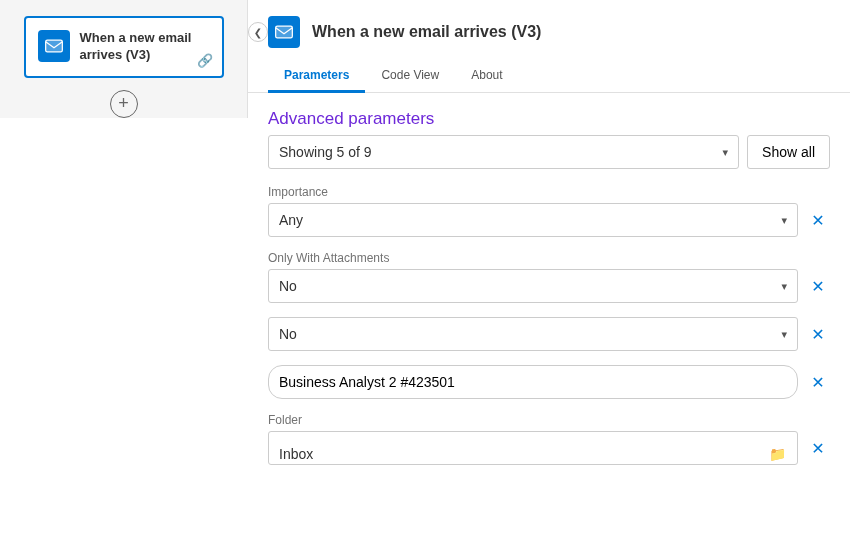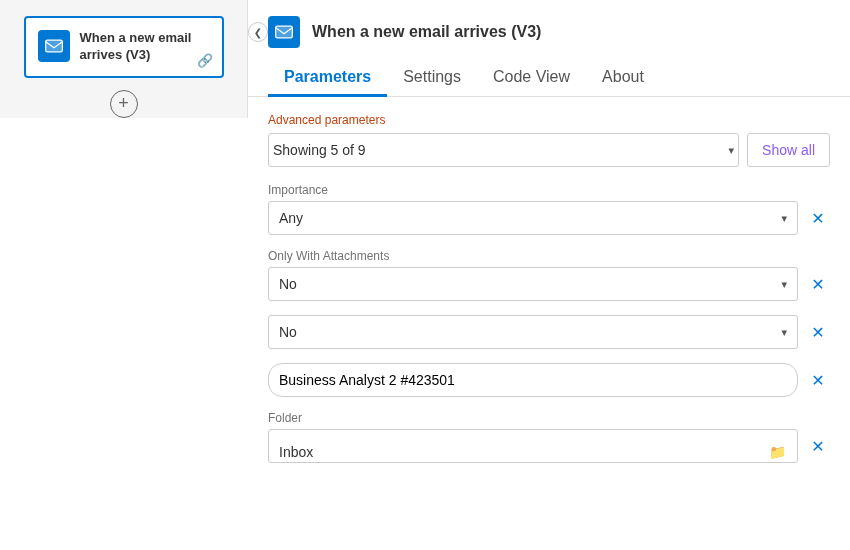--- a/index.html
+++ b/index.html
@@ -156,77 +156,77 @@
       display: flex;
       padding: 0 20px;
       margin-top: 12px;
       border-bottom: 1px solid #e0e0e0;
       gap: 0;
     }
 
     .tab {
       padding: 8px 16px;
       cursor: pointer;
-      font-size: 16px;
+      font-size: 12px;
       color: #555;
       border-bottom: 3px solid transparent;
       margin-bottom: -1px;
     }
 
     .tab.active {
       color: #0078d4;
       border-bottom: 3px solid #0078d4;
       font-weight: 600;
     }
 
     
     .content-area {
       flex: 1;
       overflow-y: auto;
       padding: 16px 20px;
     }
 
     
     .section-label {
-      font-size: 12px;
-      color: #c2410c;
+      font-size: 17px;
+      color: #6d28d9;
       margin-bottom: 6px;
     }
 
     .advanced-row {
       display: flex;
       align-items: center;
       gap: 8px;
       margin-bottom: 16px;
     }
 
     .dropdown-showing {
       flex: 1;
       height: 34px;
       border: 1px solid #ccc;
       border-radius: 3px;
-      padding: 0 4px;
+      padding: 0 10px;
       font-size: 14px;
       background: #fff;
       display: flex;
       align-items: center;
       justify-content: space-between;
       cursor: pointer;
     }
 
     .btn-show-all, .btn-clear-all {
       height: 34px;
       padding: 0 14px;
       border: 1px solid #ccc;
       border-radius: 3px;
       background: #fff;
       font-size: 14px;
       cursor: pointer;
       white-space: nowrap;
-      color: #8b5cf6;
+      color: #000000;
     }
 
     
     .param-group {
       margin-bottom: 14px;
     }
 
     .param-label {
       font-size: 12px;
       color: #737373;
@@ -337,21 +337,20 @@
         <rect x="2" y="5" width="20" height="14" rx="2" fill="white" opacity="0.3"></rect>
         <path d="M2 7l10 7 10-7" stroke="white" stroke-width="1.5" fill="none"></path>
         <rect x="2" y="5" width="20" height="14" rx="2" stroke="white" stroke-width="1.5" fill="none"></rect>
       </svg>
     </div>
     <span class="header-title">When a new email arrives (V3)</span>
   </div>
 
   <div class="tabs">
     <div class="tab active">Parameters</div>
-    <div class="tab">Settings</div>
     <div class="tab">Code View</div>
     <div class="tab">About</div>
   </div>
 
   <div class="content-area">
 
     <div style="margin-bottom:6px;">
       <div class="section-label">Advanced parameters</div>
     </div>
     <div class="advanced-row">

